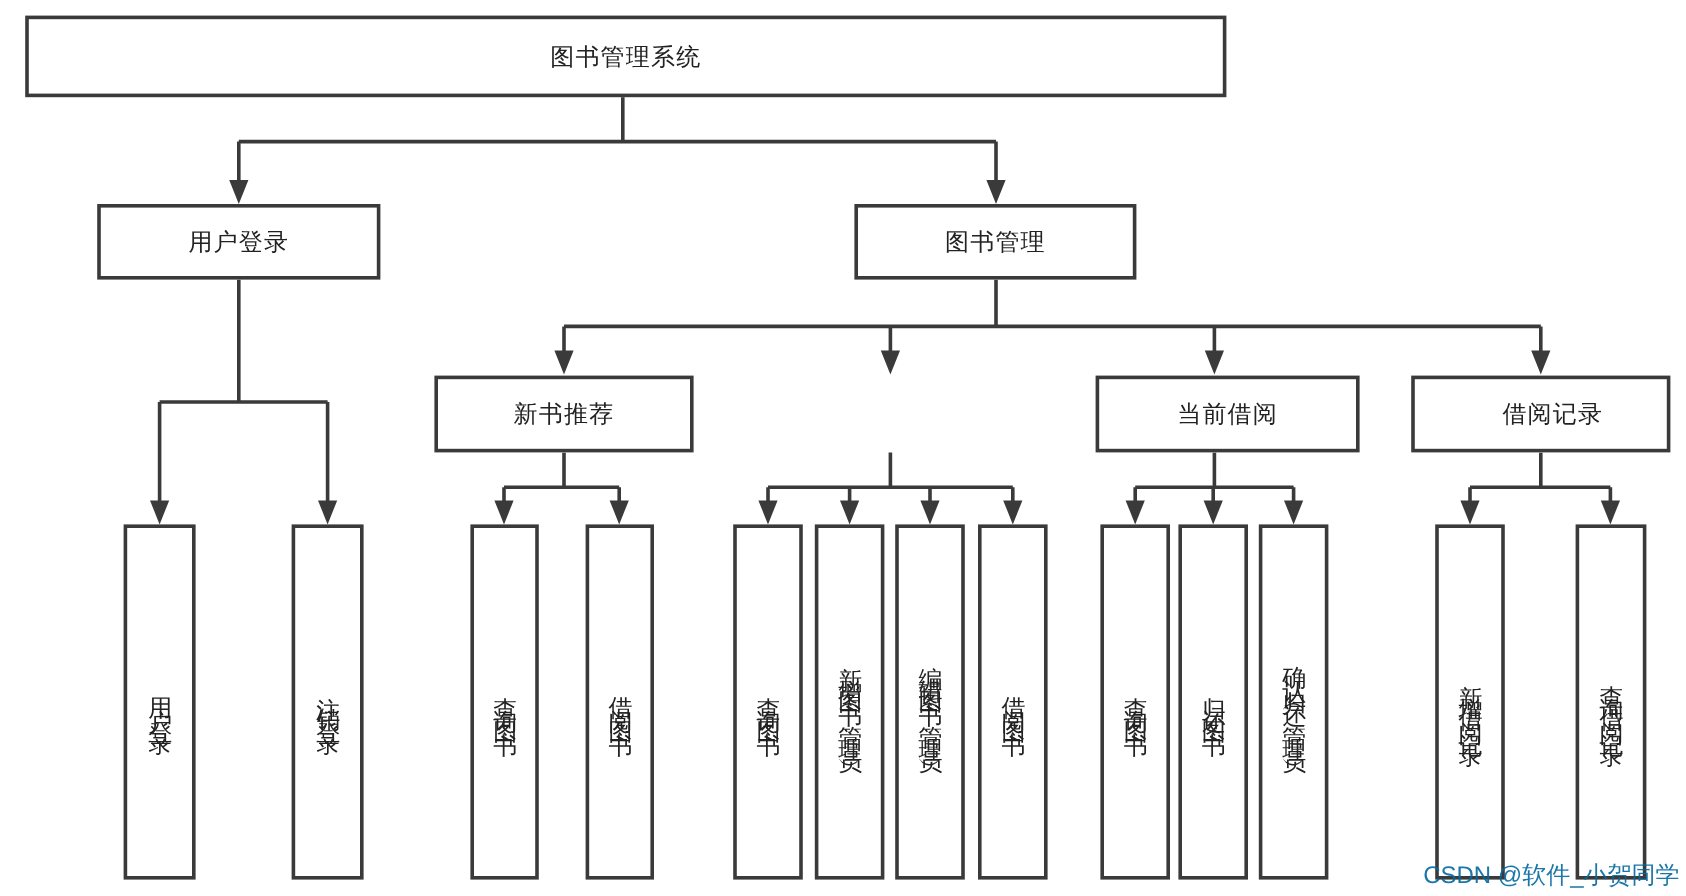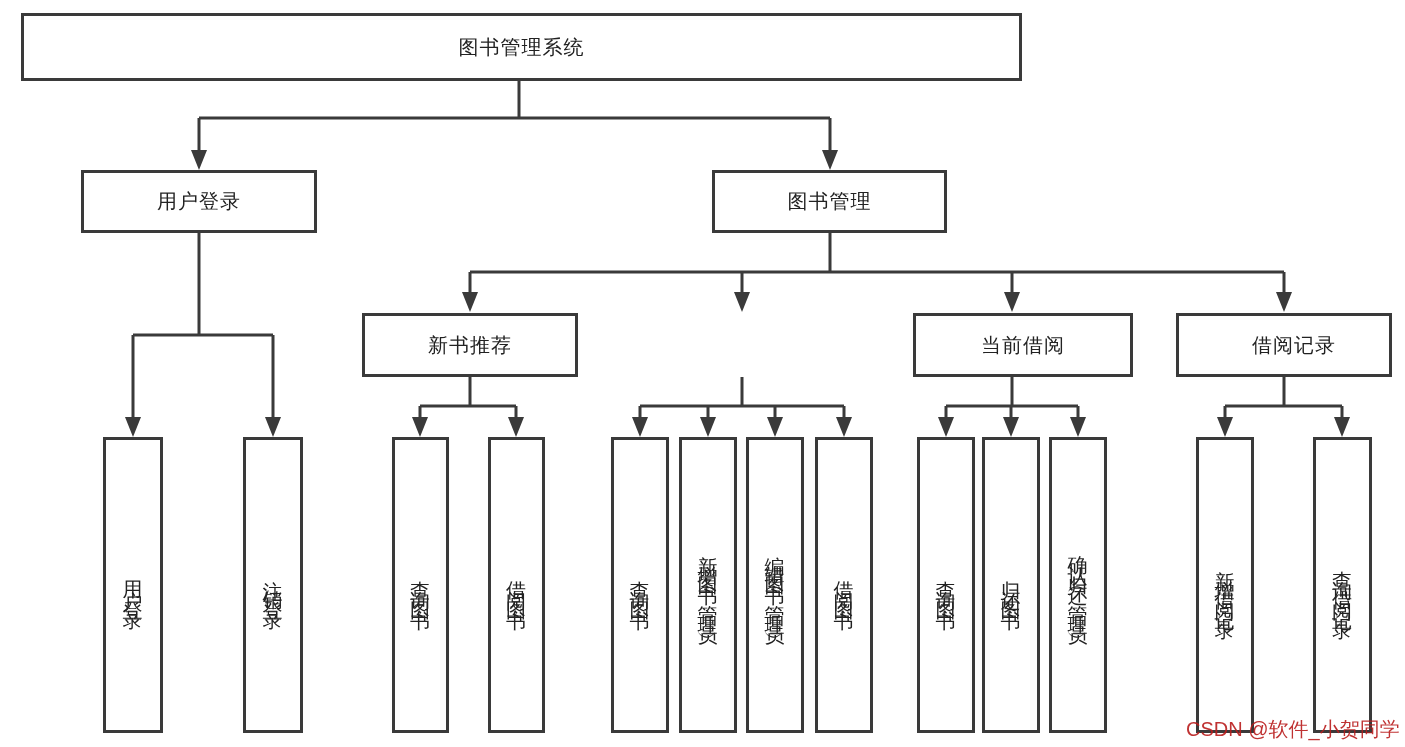--- a/index.html
+++ b/index.html
@@ -51,21 +51,21 @@
   #lf-2-2{left:746px;width:58px;}
   #lf-2-3{left:815px;width:58px;}
   #lf-3-0{left:917px;width:58px;}
   #lf-3-1{left:982px;width:58px;}
   #lf-3-2{left:1049px;width:58px;}
   #lf-4-0{left:1196px;width:58px;}
   #lf-4-1{left:1313px;width:59px;}
   #watermark{
     position:absolute;z-index:5;
     left:1186px;top:716px;
-    font-size:20px;color:#b91c1c;opacity:.9;
+    font-size:20px;color:#0369a1;opacity:.9;
     white-space:nowrap;
   }
 </style>
 </head>
 <body>
 
 <div id="stage">
 
   <svg id="connectors" width="1405" height="747" viewBox="0 0 1405 747">
     <path fill="none" stroke="#3a3a3a" stroke-width="3" d="

